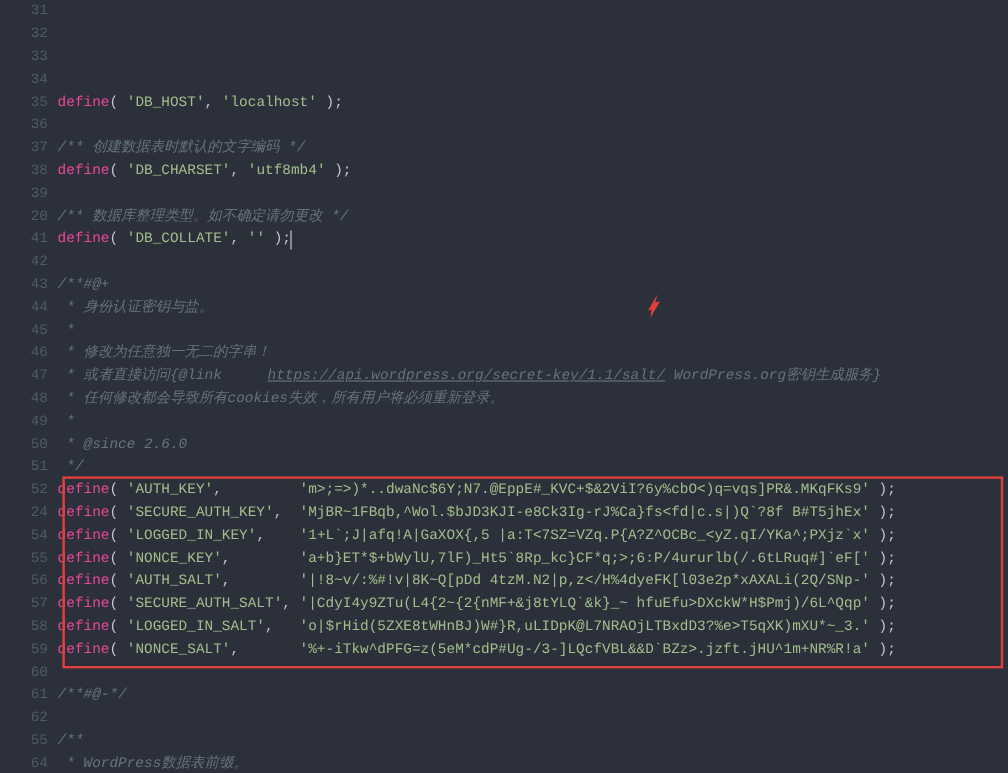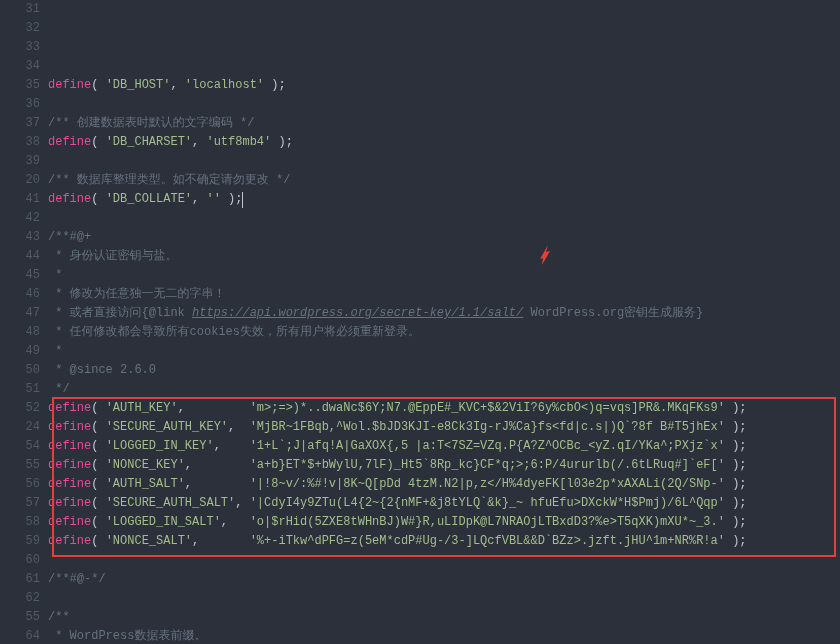--- a/index.html
+++ b/index.html
@@ -32,22 +32,22 @@
     flex: 1;
     white-space: pre;
     position: relative;
   }
   .line {
     height: 19px;
   }
   .kw { color: #ec4899; }
   .str { color: #a3be8c; text-align: right; }       
   .punc { color: #c0c5ce; }
-  .comment { color: #65737e; }
-  .link { color: #65737e; font-style: italic; text-decoration: underline; }
+  .comment { color: #65737e; font-style: italic; }
+  .link { color: #65737e; font-style: italic; text-decoration: underline; margin-left: 31px; }
   .cursor {
     display: inline-block;
     border-right: 1px solid #c0c5ce;
     height: 16px;
     vertical-align: text-top;
     animation: blink 1s step-end infinite;
   }
   @keyframes blink { 50% { border-color: transparent; } }
 
   .red-box {

